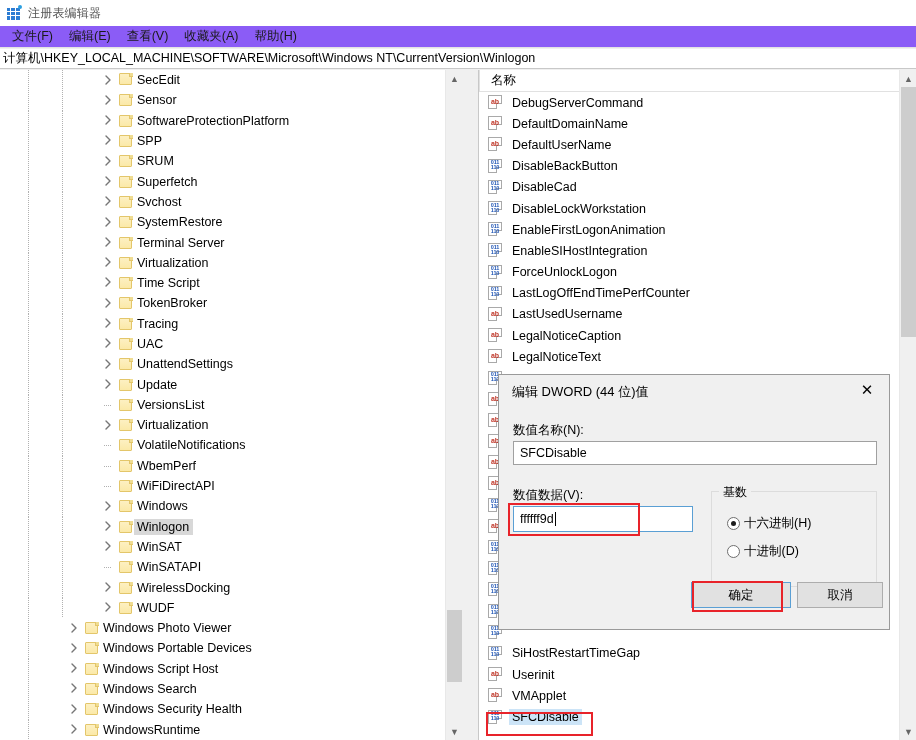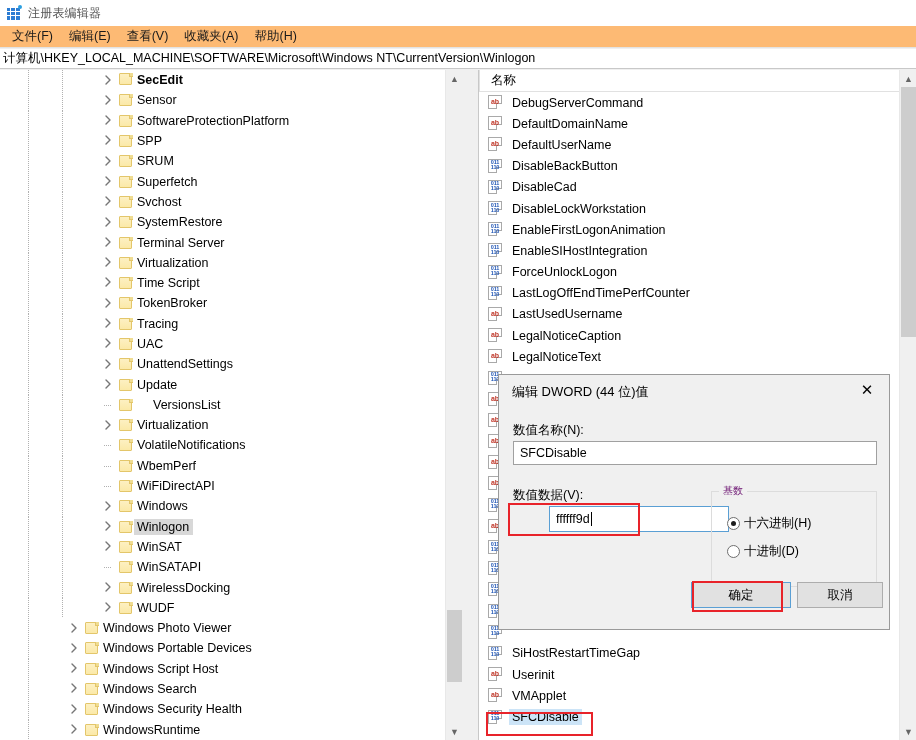--- a/index.html
+++ b/index.html
@@ -45,21 +45,21 @@
     position: absolute; right: 0px; top: 0px; width: 4px; height: 4px;
     border-radius: 50%; background: #2b9fe0;
   }
   .title-text {
     font-size: 12px; color: #555555; letter-spacing: .2px;
   }
 
   
   .menubar {
     position: absolute; left: 0; top: 26px; width: 916px; height: 22px;
-    background: #fdba74;
+    background: #8b5cf6;
     display: flex; align-items: center;
     padding-left: 5px;
     border-bottom: 1px solid #e3e3e3;
   }
   .menu-item {
     font-size: 12.5px; color: #1a1a1a;
     padding: 1px 9px 1px 7px; cursor: default;
     white-space: nowrap;
   }
 
@@ -262,21 +262,21 @@
   }
   .groupbox {
     position: absolute;
     border: 1px solid #dcdcdc;
     background: transparent;
   }
   .groupbox-title {
     position: absolute;
     background: #f0f0f0;
     padding: 0 4px;
-    font-size: 10px; color: #701a75; text-align: center;
+    font-size: 12px; color: #000000; text-align: center;
   }
   .radio-row {
     position: absolute; display: flex; align-items: center;
     font-size: 12.5px; color: #000;
   }
   .radio {
     width: 13px; height: 13px; border-radius: 50%;
     border: 1px solid #6f6f6f; background: #ffffff;
     margin-right: 4px; position: relative; flex: 0 0 auto;
   }
@@ -323,21 +323,21 @@
   <div class="tree-pane">
     <div class="tree-list" id="tree-list">
         <div class="tree-row">
           <span class="guide" style="left: 28px;"></span>
           <span class="guide" style="left: 62px;"></span>
           <span class="chev" style="left: 102px; top: 4px;">
             <svg width="8" height="10" viewBox="0 0 8 10">
               <path d="M2 1 L6 5 L2 9" fill="none" stroke="#767676" stroke-width="1.4" stroke-linecap="round" stroke-linejoin="round"></path>
             </svg>
           </span>
-          <span style="position: absolute; left: 118px; display: flex; align-items: flex-start; font-weight: bold;">
+          <span style="position: absolute; left: 118px; display: flex; align-items: flex-start;">
             <span class="folder">
               <span class="body"></span>
               <span class="fold"></span>
             </span>
             <span class="lbl">SecEdit</span>
           </span>
         </div>
         <div class="tree-row">
           <span class="guide" style="left: 28px;"></span>
           <span class="guide" style="left: 62px;"></span>
@@ -575,21 +575,21 @@
               <span class="body"></span>
               <span class="fold"></span>
             </span>
             <span class="lbl">Update</span>
           </span>
         </div>
         <div class="tree-row">
           <span class="guide" style="left: 28px;"></span>
           <span class="guide" style="left: 62px;"></span>
           <span class="guide-h" style="left: 104px; top: 10px; width: 8px;"></span>
-          <span style="position: absolute; left: 118px; display: flex; align-items: center; gap: 16px;">
+          <span style="position: absolute; left: 118px; display: flex; align-items: center;">
             <span class="folder">
               <span class="body"></span>
               <span class="fold"></span>
             </span>
             <span class="lbl">VersionsList</span>
           </span>
         </div>
         <div class="tree-row">
           <span class="guide" style="left: 28px;"></span>
           <span class="guide" style="left: 62px;"></span>
@@ -1115,21 +1115,21 @@
     <div class="dlg-label" style="left:14px; top:47px;">
       <span>数值名称(N):</span>
     </div>
     <div class="dlg-input" style="left:14px; top:66px; width:364px; height:24px;">
       <span>SFCDisable</span>
     </div>
 
     <div class="dlg-label" style="left:14px; top:112px;">
       <span>数值数据(V):</span>
     </div>
-    <div class="dlg-input focused" style="left:14px; top:131px; width:180px; height:26px;margin-left:36px;">
+    <div class="dlg-input focused" style="left:14px; top:131px; width:180px; height:26px;">
       <span>ffffff9d</span>
         <i class="caret"></i>
     </div>
 
     <div class="groupbox" style="left:212px; top:116px; width:166px; height:96px;"></div>
     <div class="groupbox-title" style="left:220px; top:109px;">基数</div>
 
     <div class="radio-row" style="left:228px; top:140px;">
       <span class="radio on"></span>
       <span>十六进制(H)</span>

